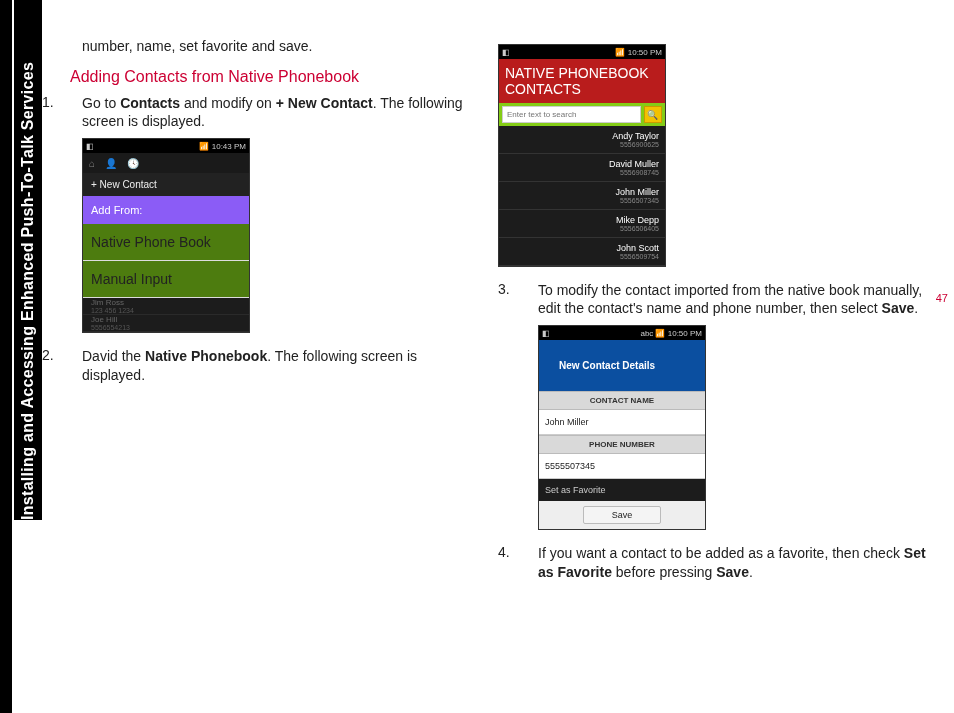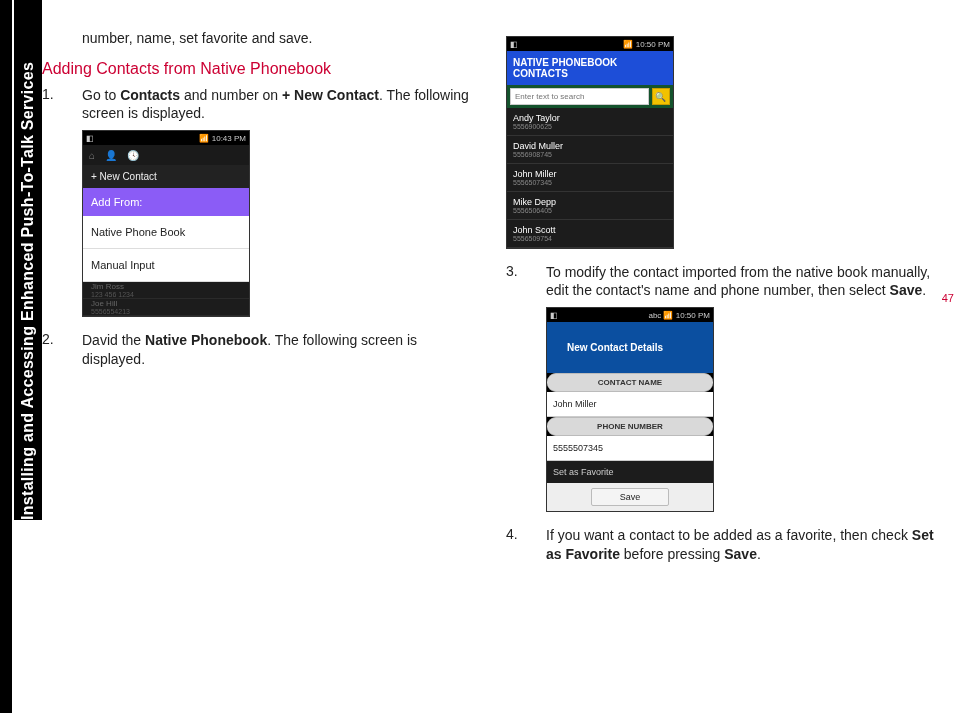--- a/index.html
+++ b/index.html
@@ -37,35 +37,37 @@
     font-stretch: condensed;
   }
   .page {
     position: absolute;
     left: 42px;
     top: 30px;
     width: 900px;
   }
   .columns {
     display: flex;
-    gap: 34px;
+    gap: 26px;
+    margin-top: 8px;
   }
   .col { width: 430px; }
   .intro-text {
     margin-left: 40px;
     font-size: 14px;
     color: #222;
     margin-bottom: 14px;
   }
   .section-title {
     color: #cc0033;
     font-size: 16px;
     font-weight: normal;
     margin-bottom: 8px;
     font-stretch: condensed;
+    padding-left: 28px;
   }
   ol { list-style: none; }
   .step {
     display: flex;
     margin-bottom: 8px;
   }
   .step-num {
     width: 40px;
     flex-shrink: 0;
     font-size: 14px;
@@ -118,44 +120,44 @@
     padding: 6px 8px;
     font-size: 10px;
   }
   .p1-addfrom {
     background: #8b5cf6;
     color: #fff;
     padding: 8px;
     font-size: 11px;
   }
   .p1-opt {
-    background: #ffffff;
+    background: #4d7c0f;
     color: #222;
     padding: 10px 8px;
-    font-size: 11px;
+    font-size: 14px;
     border-bottom: 1px solid #ddd;
   }
   .p1-dimrow {
     background: #1c1c1c;
     color: #666;
     padding: 0 8px;
     font-size: 8px;
     border-bottom: 1px solid #2a2a2a;
   }
   .p1-dimrow .sub { font-size: 7px; color: #555; }
   
   .p2-header {
-    background: #1d4ed8;
+    background: #b91c1c;
     color: #fff;
     padding: 6px;
-    font-size: 10px;
-    font-weight: bold;
+    font-size: 14px;
+    font-weight: normal;
   }
   .p2-searchrow {
-    background: #14532d;
+    background: #84cc16;
     display: flex;
     padding: 3px;
     gap: 3px;
   }
   .p2-searchrow input {
     flex: 1;
     border: 1px solid #ccc;
     font-size: 8px;
     padding: 3px 4px;
     color: #888;
@@ -167,41 +169,41 @@
     display: flex;
     align-items: center;
     justify-content: center;
     font-size: 9px;
     color: #333;
   }
   .p2-contact {
     background: #1c1c1c;
     padding: 5px 6px;
     border-bottom: 1px solid #333;
+    text-align: right;
   }
   .p2-contact .nm { font-size: 9px; color: #fff; }
   .p2-contact .ph { font-size: 7px; color: #888; }
   
   .p3-header {
     background: #0b4fa0;
     color: #fff;
     padding: 20px;
     font-size: 10px;
     font-weight: bold;
   }
   .p3-label {
     background: #d9d9d9;
     color: #333;
     text-align: center;
     padding: 4px;
     font-size: 8px;
     font-weight: bold;
     border-top: 1px solid #bbb;
     border-bottom: 1px solid #bbb;
-    border-radius: 9px;
   }
   .p3-field {
     background: #fff;
     color: #222;
     padding: 7px 6px;
     font-size: 9px;
     border-bottom: 1px solid #ccc;
   }
   .p3-fav {
     background: #1c1c1c;
@@ -218,21 +220,21 @@
   .p3-savebtn {
     background: #f4f4f4;
     border: 1px solid #bbb;
     border-radius: 2px;
     padding: 3px 28px;
     font-size: 9px;
     color: #222;
   }
   .page-number {
     position: absolute;
-    right: 0;
+    right: 6px;
     top: 292px;
     color: #cc0033;
     font-size: 11px;
   }
 </style>
 </head>
 <body>
 
 <div class="black-band"></div>
 <div class="sidebar-label">Installing and Accessing Enhanced Push-To-Talk Services</div>
@@ -241,21 +243,21 @@
   <div class="columns">
 
     <div class="col">
       <div class="intro-text">number, name, set favorite and save.</div>
       <div class="section-title">Adding Contacts from Native Phonebook</div>
 
       <ol>
         <li class="step">
           <div class="step-num">1.</div>
           <div class="step-body">
-            <span>Go to </span><b>Contacts</b><span> and number on </span><b>+ New Contact</b><span>. The following screen is displayed.</span>
+            <span>Go to </span><b>Contacts</b><span> and modify on </span><b>+ New Contact</b><span>. The following screen is displayed.</span>
           </div>
         </li>
       </ol>
 
       <div class="figure">
         <div class="phone">
           <div class="statusbar">
             <span class="icons">◧</span>
             <span><span>📶 </span><span>10:43 PM</span></span>
           </div>

